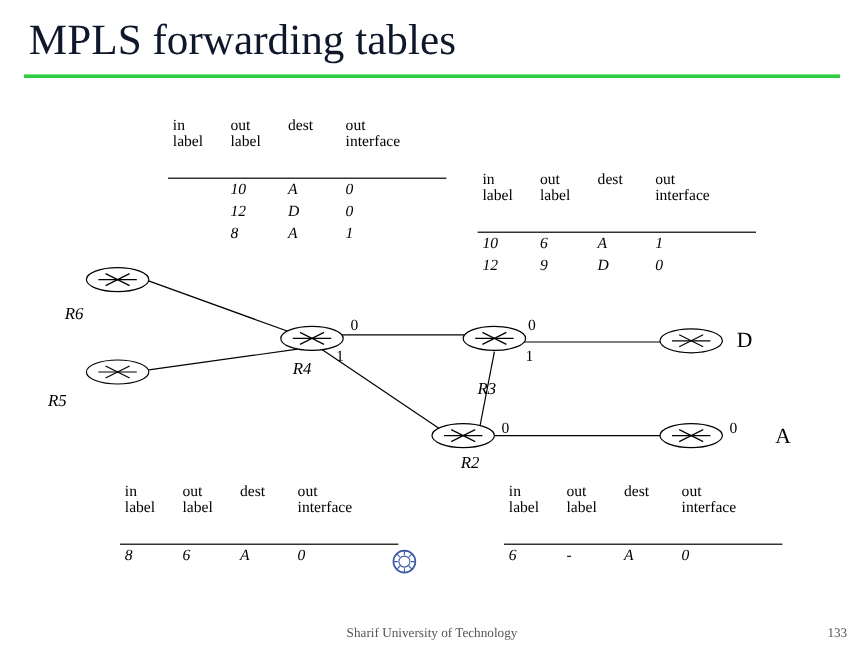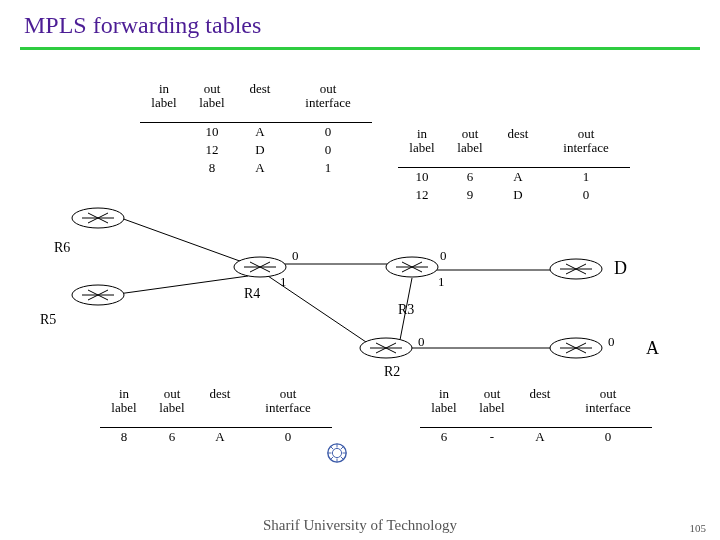--- a/index.html
+++ b/index.html
@@ -1,38 +1,38 @@
 <!DOCTYPE html>
 <html><head>
 <meta charset="utf-8">
 <style>
   * { box-sizing: border-box; margin: 0; padding: 0; }
   html, body { width: 720px; height: 540px; font-family: "Times New Roman", serif; background: #fff; position: relative; overflow: hidden; }
-  .title { font-size: 24px; color: #4c1d95; padding: 12px 0 8px 24px; }
+  .title { font-size: 36px; color: #0f172a; padding: 12px 0 8px 24px; }
   .title-underline { height: 3px; background: #2ecc40; margin: 0 20px 0 20px; }
   .stage { position: relative; width: 100%; height: 460px; }
-  .ftable { position: absolute; font-size: 13px; text-align: center; }
+  .ftable { position: absolute; font-size: 13px; }
   .ftable .hdr { display: grid; grid-template-columns: repeat(4, 1fr); }
   .ftable .hdr div { padding: 2px 4px; line-height: 1.1; }
-  .ftable .rows { display: grid; grid-template-columns: repeat(4, 1fr); border-top: 1px solid #000; margin-top: 9px; }
+  .ftable .rows { display: grid; grid-template-columns: repeat(4, 1fr); border-top: 1px solid #000; margin-top: 20px; font-style: italic; }
   .ftable .rows div { padding: 1px 4px; }
   .t1 { left: 140px; top: 30px; width: 232px; }
   .t1 .hdr, .t1 .rows { grid-template-columns: 48px 48px 48px 88px; }
   .t2 { left: 398px; top: 75px; width: 232px; }
   .t2 .hdr, .t2 .rows { grid-template-columns: 48px 48px 48px 88px; }
   .t3 { left: 100px; top: 335px; width: 232px; }
   .t3 .hdr, .t3 .rows { grid-template-columns: 48px 48px 48px 88px; }
   .t4 { left: 420px; top: 335px; width: 232px; }
   .t4 .hdr, .t4 .rows { grid-template-columns: 48px 48px 48px 88px; }
   .router { position: absolute; width: 56px; height: 26px; }
   .router svg { width: 100%; height: 100%; }
-  .rlabel { position: absolute; font-size: 14px; }
+  .rlabel { position: absolute; font-size: 14px; font-style: italic; }
   .portlabel { position: absolute; font-size: 13px; }
   .destlabel { position: absolute; font-size: 18px; }
-  .footer { position: absolute; left: 0; right: 0; bottom: 6px; text-align: center; font-size: 15px; color: #555; }
+  .footer { position: absolute; left: 0; right: 0; bottom: 6px; text-align: center; font-size: 11px; color: #555; }
   .pagenum { position: absolute; right: 14px; bottom: 6px; font-size: 11px; color: #555; }
   svg.net { position: absolute; left: 0; top: 0; width: 100%; height: 460px; pointer-events: none; }
   .logo { position: absolute; width: 22px; height: 22px; }
   .logo svg { width: 100%; height: 100%; }
 </style>
 </head>
 <body>
 
 <div class="title">MPLS forwarding tables</div>
 <div class="title-underline"></div>
@@ -198,13 +198,13 @@
     <svg viewBox="0 0 24 24">
         <circle cx="12" cy="12" r="10" fill="none" stroke="#3b5aa8" stroke-width="1.5"></circle>
         <circle cx="12" cy="12" r="5" fill="none" stroke="#3b5aa8"></circle>
         <path d="M12 2v4M12 18v4M2 12h4M18 12h4M5 5l3 3M16 16l3 3M5 19l3-3M16 8l3-3" stroke="#3b5aa8"></path>
       </svg>
   </div>
 
 </div>
 
 <div class="footer">Sharif University of Technology</div>
-<div class="pagenum">105</div>
+<div class="pagenum">133</div>
 
 </body></html>

